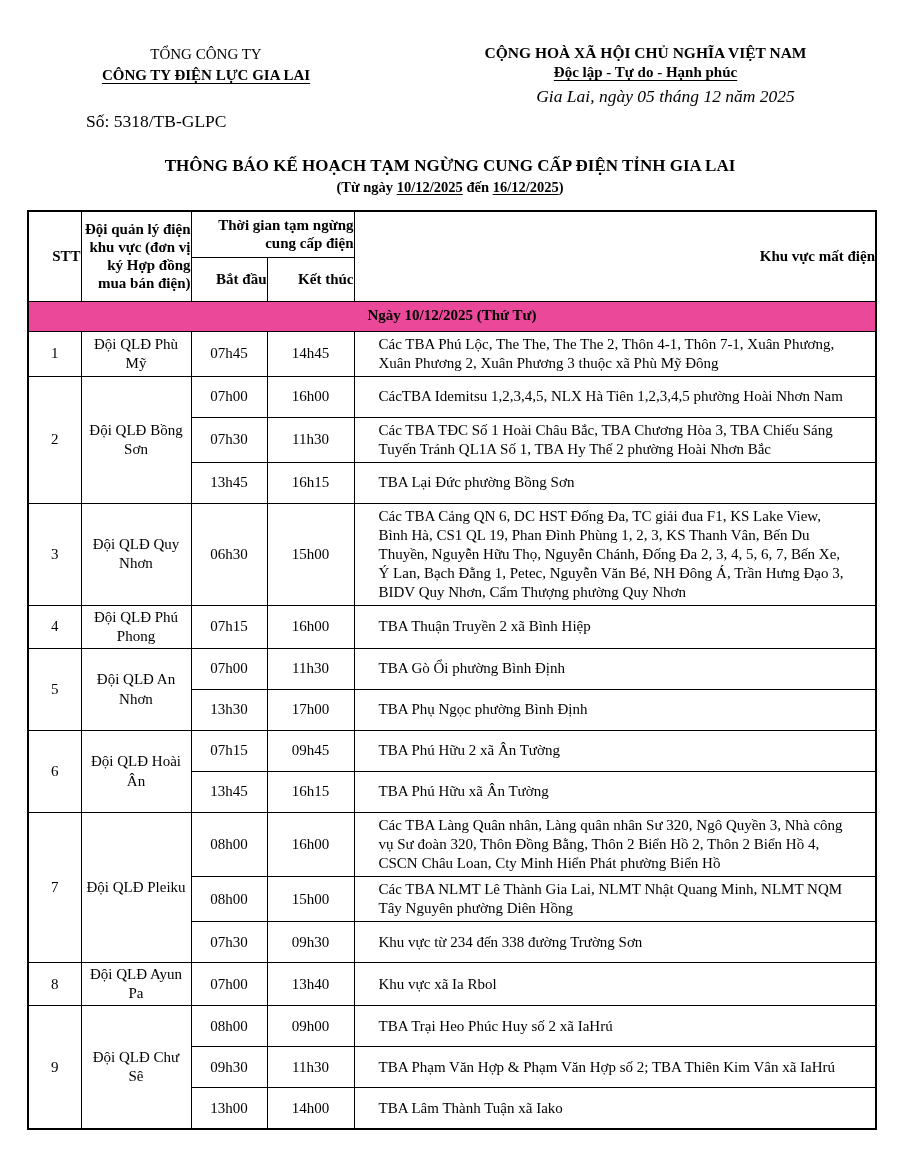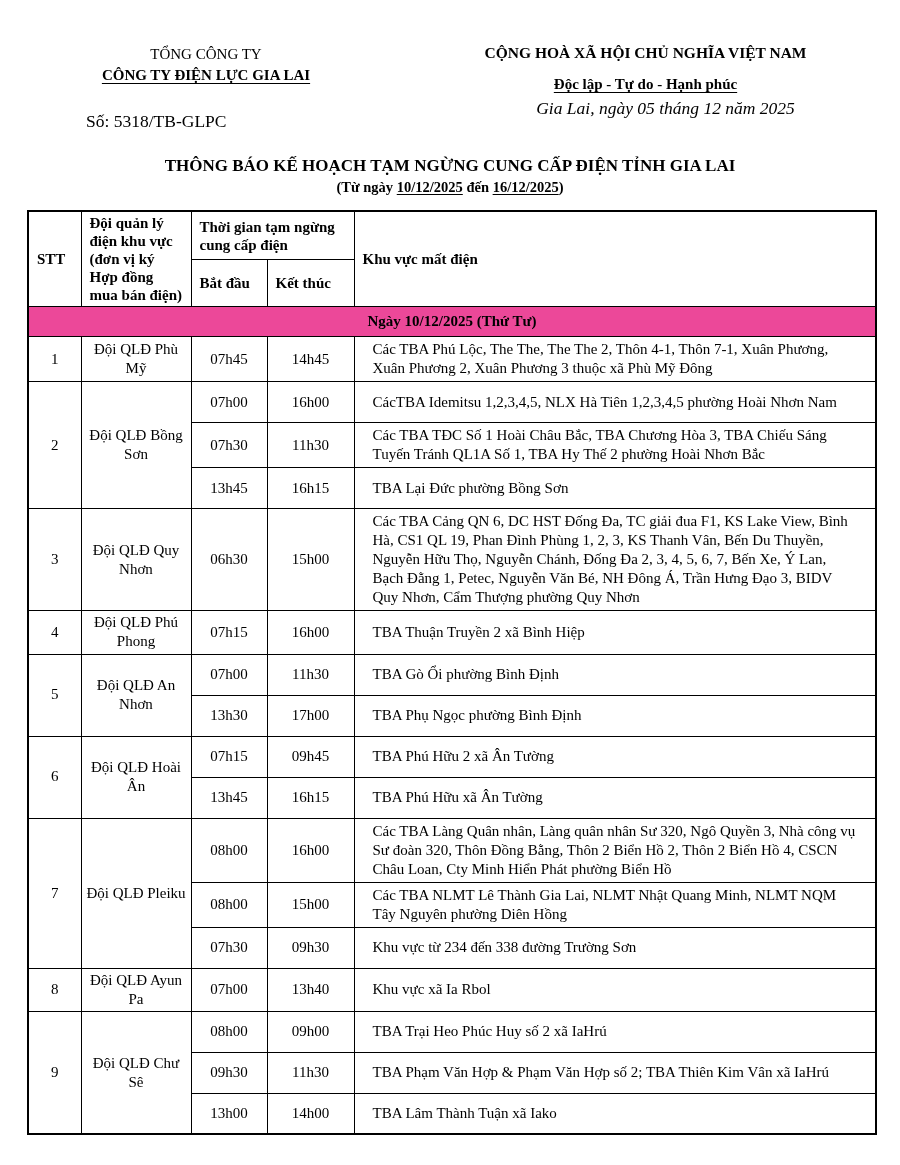--- a/index.html
+++ b/index.html
@@ -22,21 +22,21 @@
     text-decoration: underline;
     text-underline-offset: 3px;
   }
   .doc-number {
     text-align: left; padding-left: 16px;
     font-size: 17.5px; margin-top: 25px; white-space: nowrap;
   }
   .hdr-right { width: 345px; text-align: center; }
   .national-line1 { font-weight: bold; font-size: 15.5px; white-space: nowrap; }
   .national-line2 {
-    font-weight: bold; font-size: 15px; margin-top: 14px;
+    font-weight: bold; font-size: 15px; margin-top: 2px;
     text-decoration: underline; text-underline-offset: 3px;
   }
   .place-date {
     font-style: italic; font-size: 17.5px;
     margin-top: 5px; padding-left: 40px; white-space: nowrap;
   }
   
   .doc-title {
     text-align: center; font-weight: bold; font-size: 17px;
     margin-top: 24px;
@@ -53,33 +53,33 @@
     width: 848px;
     table-layout: fixed;
     border: 2px solid #000;
   }
   table.outage th, table.outage td {
     border: 1px solid #000;
     vertical-align: middle;
   }
   thead th {
     font-size: 15px; font-weight: bold;
-    line-height: 1.2; padding: 2px 8px; text-align: left;
+    line-height: 1.2; padding: 2px 0; text-align: right;
   }
   thead tr.h1 { height: 46px; }
   thead tr.h2 { height: 44px; }
   tbody td { font-size: 15px; line-height: 1.27; height: 41px; }
   tr.date-row td {
     height: 30px;
     font-weight: bold; text-align: center;
   }
   td.stt-cell { text-align: center; padding: 2px; }
   td.team-cell { text-align: center; padding: 2px 4px; }
   td.time-cell { text-align: center; padding: 2px; }
-  td.area-cell { text-align: left; padding: 3px 18px; border-radius: 6px; }
+  td.area-cell { text-align: left; padding: 3px 24px; border-radius: 6px; }
 </style>
 </head>
 <body>
 
 <div class="doc-header">
   <div class="hdr-left">
     <div class="issuer-line">TỔNG CÔNG TY</div>
     <div class="issuer-line issuer-company">CÔNG TY ĐIỆN LỰC GIA LAI</div>
     <div class="doc-number">Số: 5318/TB-GLPC</div>
   </div>

